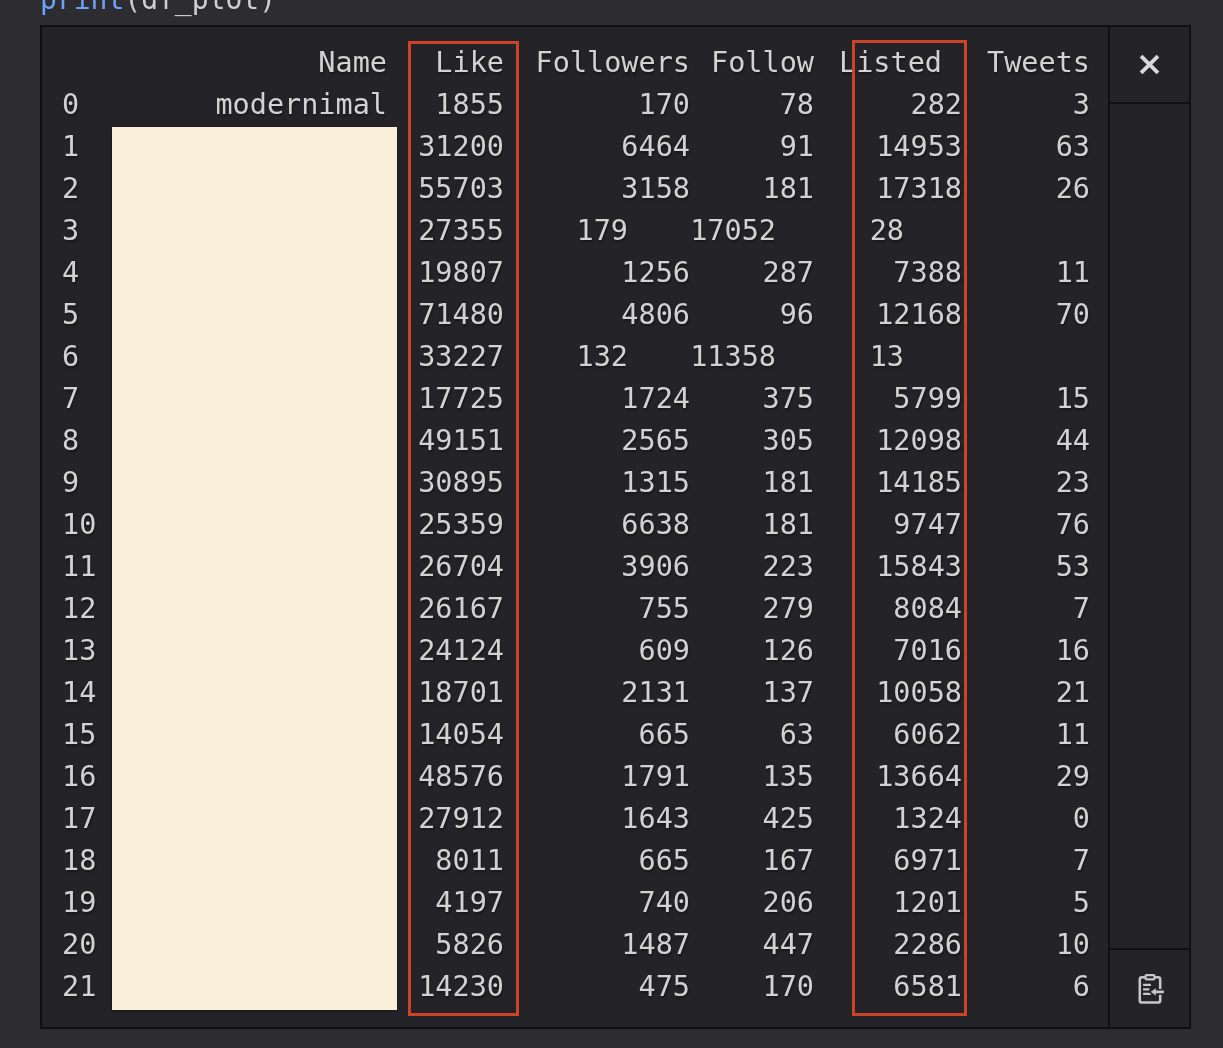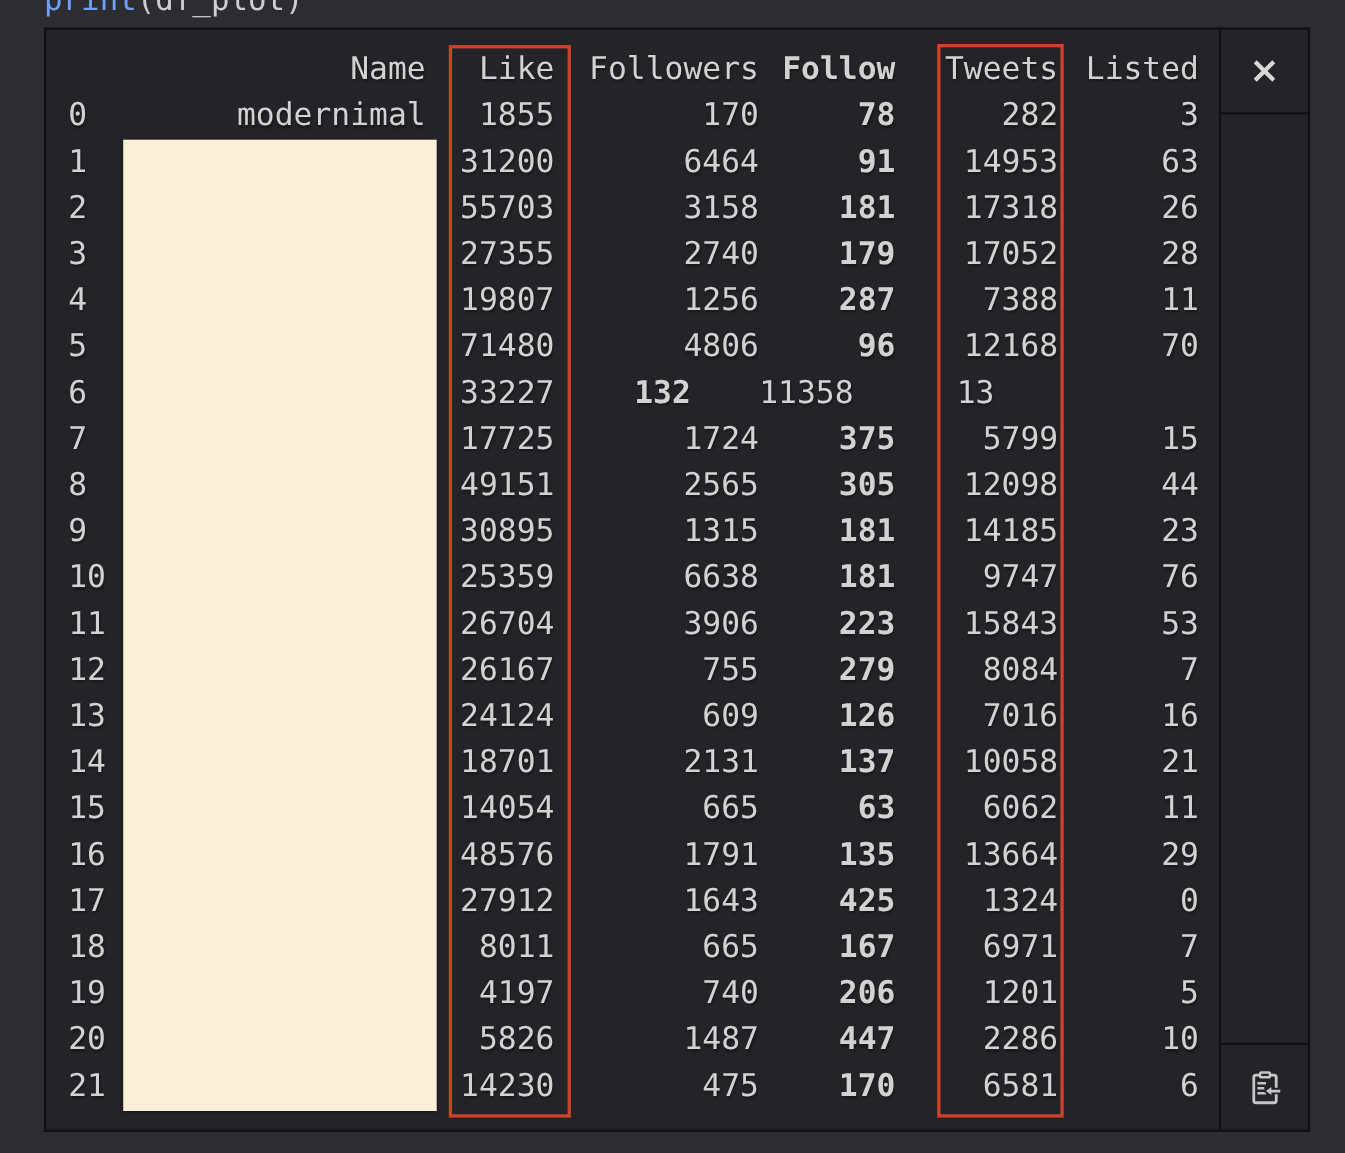--- a/index.html
+++ b/index.html
@@ -31,21 +31,21 @@
   
   .table { position: absolute; left: 0; top: 15px; width: 1068px; }
   .trow { display: flex; height: 42px; line-height: 42px;
           font-size: 28.5px; color: #d2d2d2;
           text-shadow: 1px 2px 2px rgba(0,0,0,0.35); }
   .cell { display: block; text-align: right; white-space: pre; overflow: hidden; }
   .c-index     { width: 68px;  text-align: left; padding-left: 20px; box-sizing: border-box; }
   .c-name      { width: 277px; }
   .c-like      { width: 117px; }
   .c-followers { width: 186px; }
-  .c-follow    { width: 124px; font-weight: bold; }
+  .c-follow    { width: 124px; }
   .c-tweets    { width: 148px; }
   .c-listed    { width: 128px; }
 
   
   .overlay { position: absolute; pointer-events: none; }
   .cream   { left: 70px;  top: 100px; width: 285px; height: 883px;
              background: #faf0da; box-shadow: 0 1px 3px rgba(0,0,0,0.45); }
   .redbox  { border: 3px solid #cd4328; box-sizing: border-box; background: transparent; }
   .redbox.like   { left: 366px; top: 14px; width: 111px; height: 975px; }
   .redbox.tweets { left: 810px; top: 13px; width: 115px; height: 976px; }
@@ -70,22 +70,22 @@
 
   <div class="panel">
 
     <div class="table" id="table">
         <div class="trow">
           <span class="cell c-index"></span>
           <span class="cell c-name">Name</span>
           <span class="cell c-like">Like</span>
           <span class="cell c-followers">Followers</span>
           <span class="cell c-follow">Follow</span>
+          <span class="cell c-listed">Listed</span>
           <span class="cell c-tweets">Tweets</span>
-          <span class="cell c-listed">Listed</span>
         </div>
         <div class="trow">
           <span class="cell c-index">0</span>
           <span class="cell c-name">modernimal</span>
           <span class="cell c-like">1855</span>
           <span class="cell c-followers">170</span>
           <span class="cell c-follow">78</span>
           <span class="cell c-tweets">282</span>
           <span class="cell c-listed">3</span>
         </div>
@@ -104,21 +104,20 @@
           <span class="cell c-like">55703</span>
           <span class="cell c-followers">3158</span>
           <span class="cell c-follow">181</span>
           <span class="cell c-tweets">17318</span>
           <span class="cell c-listed">26</span>
         </div>
         <div class="trow">
           <span class="cell c-index">3</span>
           <span class="cell c-name"></span>
           <span class="cell c-like">27355</span>
-          <span class="cell c-followers">2740</span>
           <span class="cell c-follow">179</span>
           <span class="cell c-tweets">17052</span>
           <span class="cell c-listed">28</span>
         </div>
         <div class="trow">
           <span class="cell c-index">4</span>
           <span class="cell c-name"></span>
           <span class="cell c-like">19807</span>
           <span class="cell c-followers">1256</span>
           <span class="cell c-follow">287</span>

